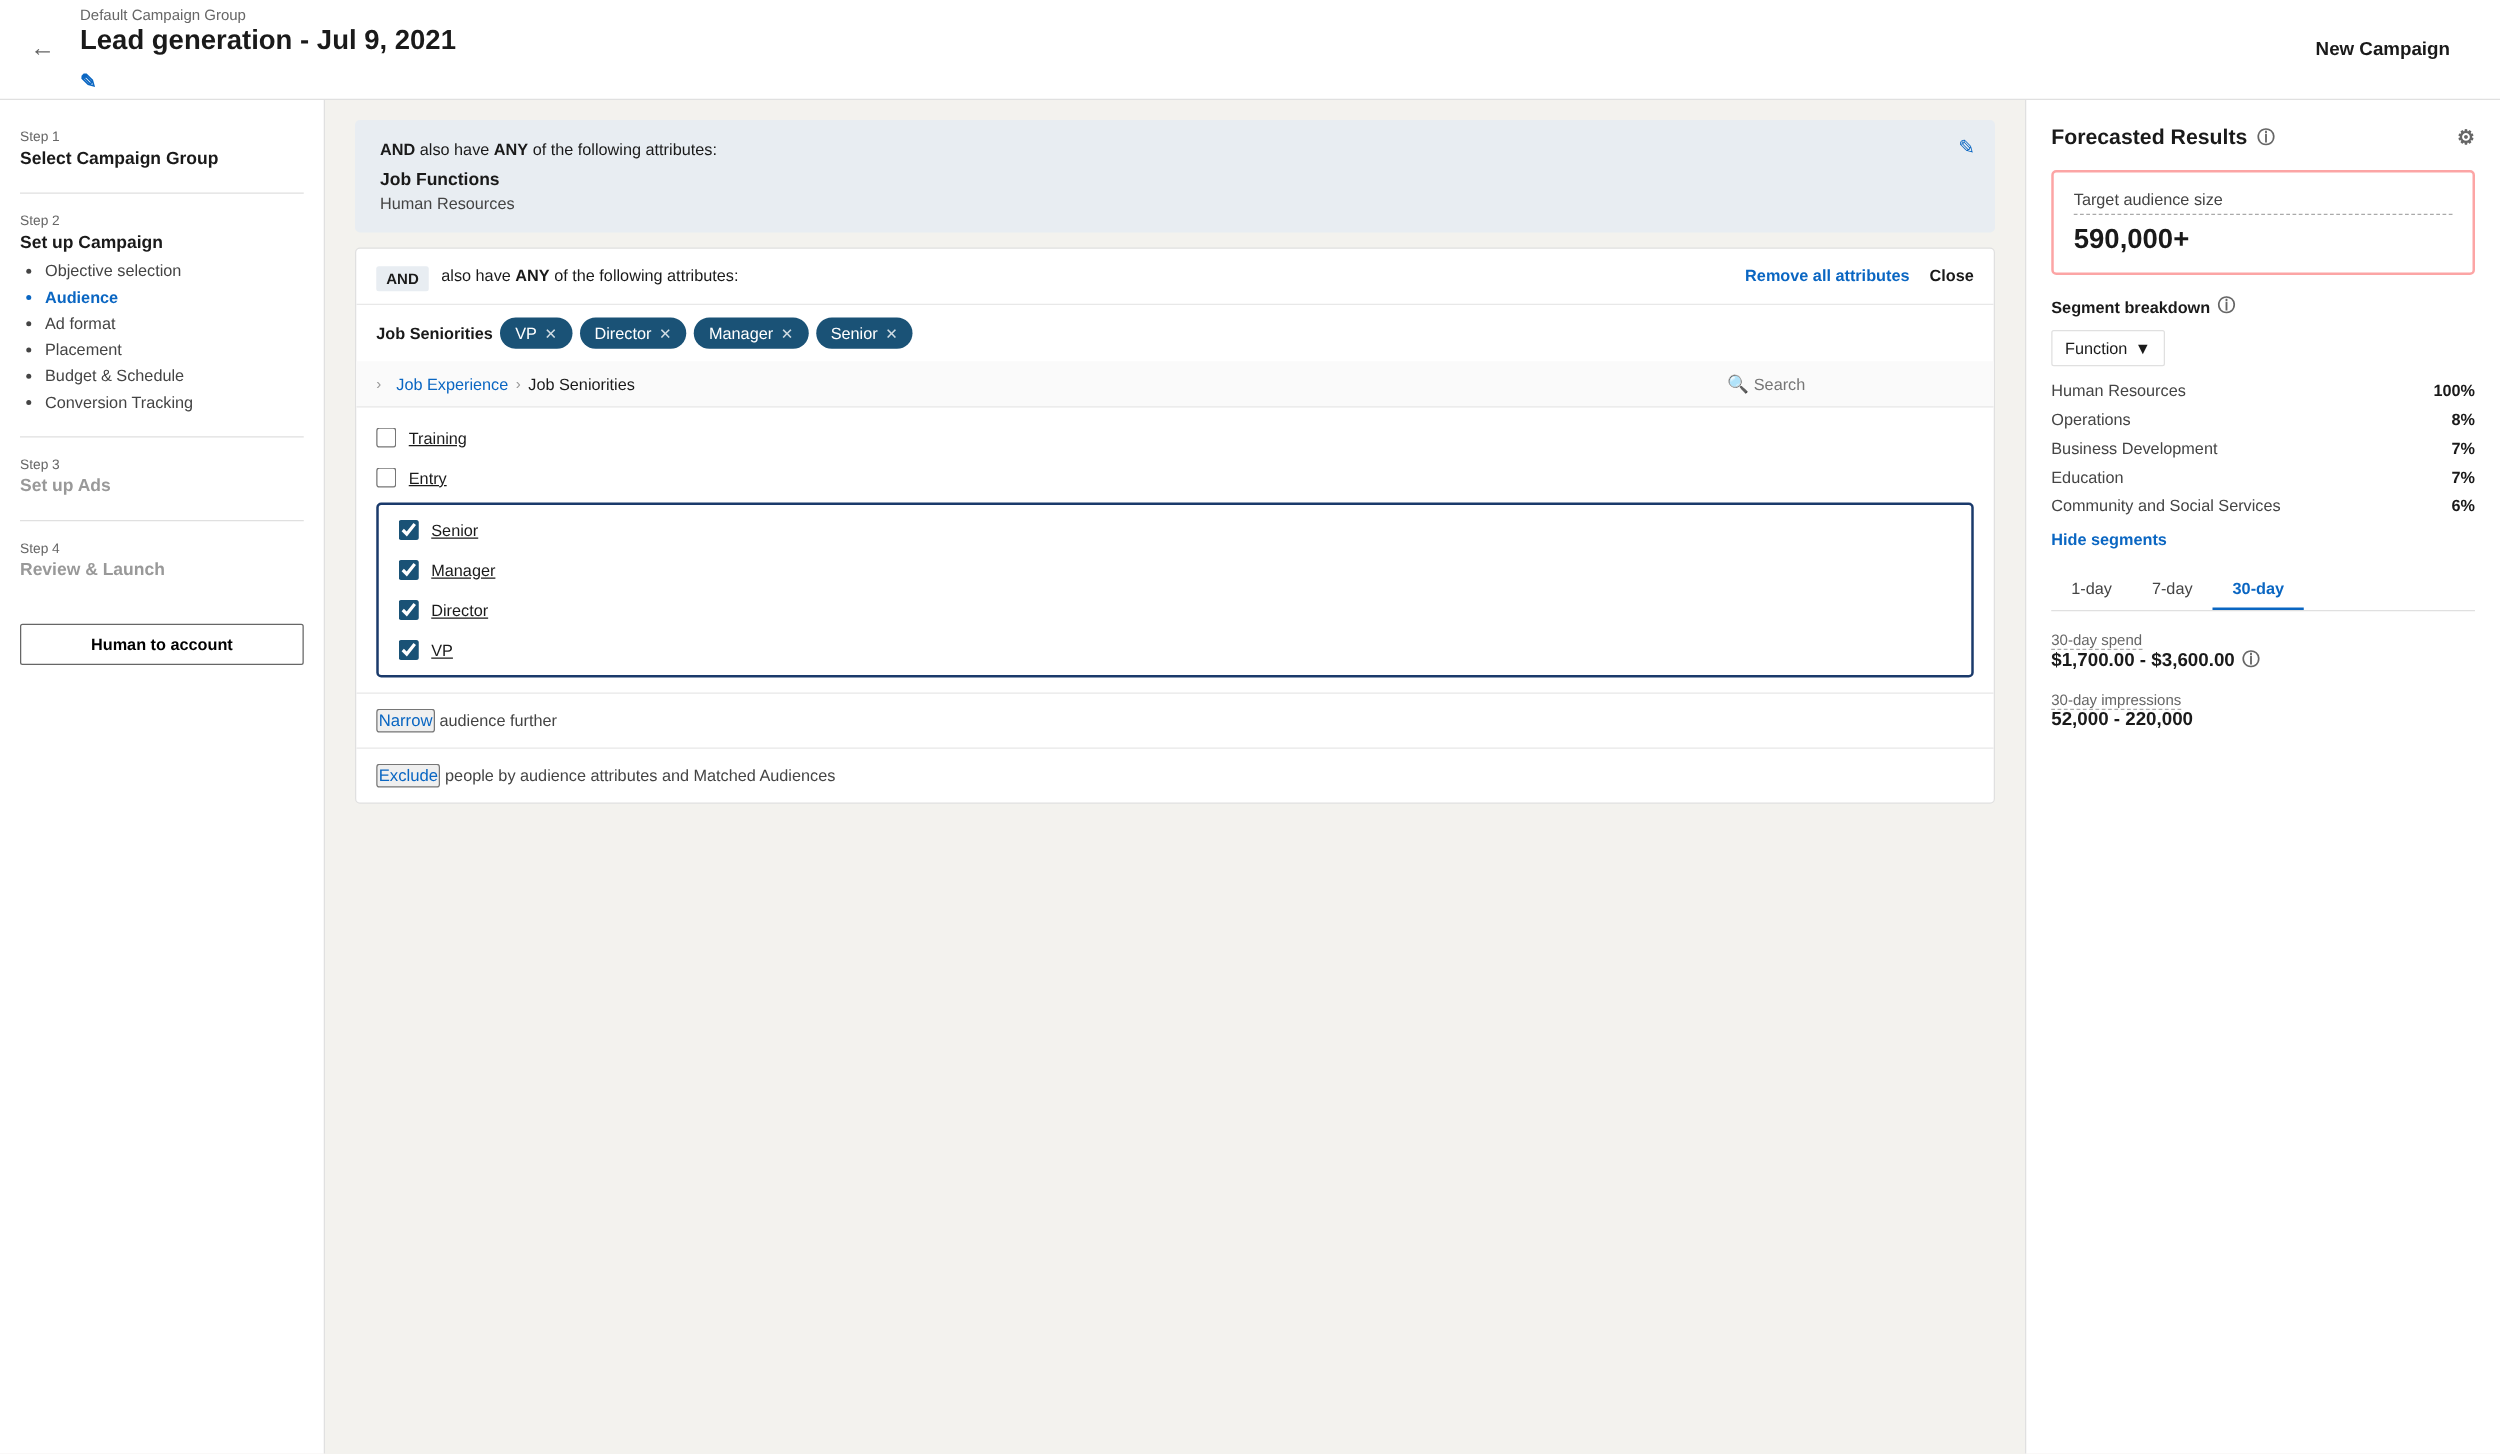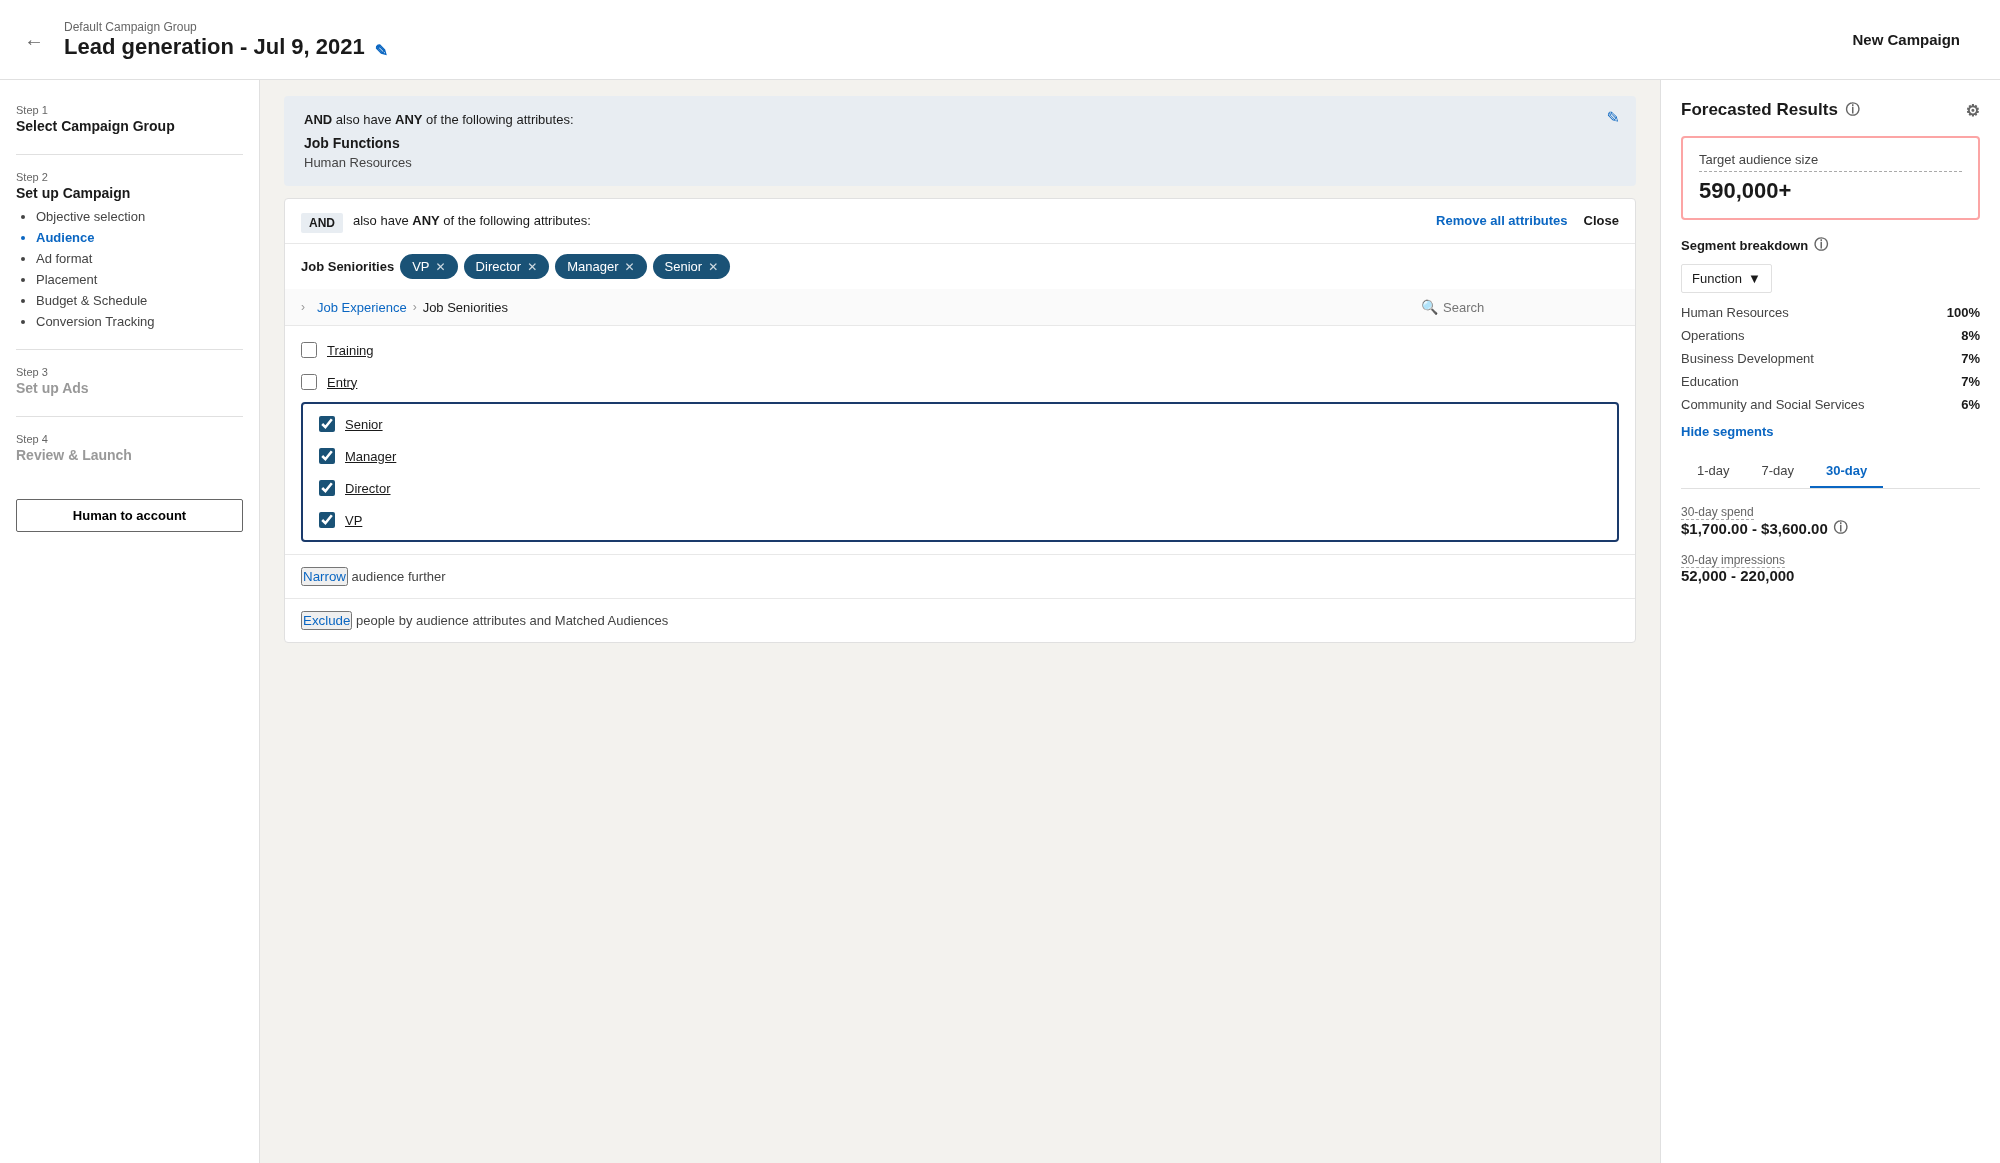--- a/index.html
+++ b/index.html
@@ -29,22 +29,23 @@
     }
     .header-subtitle {
       font-size: 12px;
       color: #666;
     }
     .header-title {
       font-size: 22px;
       font-weight: 600;
       color: #1a1a1a;
       display: flex;
-      align-items: flex-end;
+      align-items: flex-start;
       gap: 10px;
+      flex-direction: column;
     }
     .header-title .edit-icon {
       color: #0a66c2;
       font-size: 16px;
     }
     .new-campaign-btn {
       position: absolute;
       right: 40px;
       font-size: 15px;
       font-weight: 600;
@@ -311,21 +312,21 @@
       border-top: 1px solid #e8e8e8;
     }
     .narrow-exclude-row .narrow-link {
       color: #0a66c2;
       font-weight: 400;
       cursor: pointer;
     }
 
     
     .right-panel {
-      width: 340px;
+      width: 380px;
       background: #fff;
       border-left: 1px solid #e0e0e0;
       padding: 20px;
       flex-shrink: 0;
       overflow-y: auto;
     }
     .panel-title {
       font-size: 17px;
       font-weight: 700;
       color: #1a1a1a;

